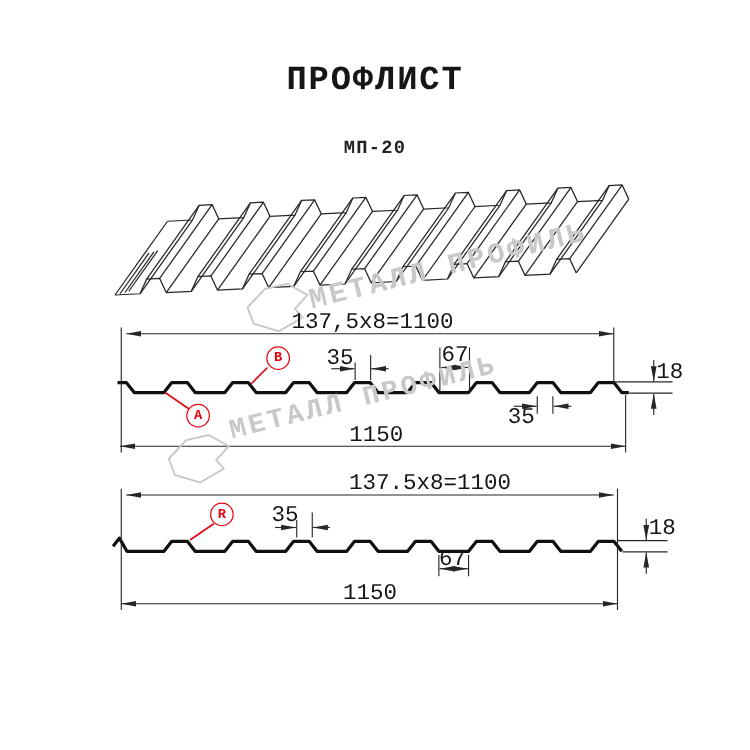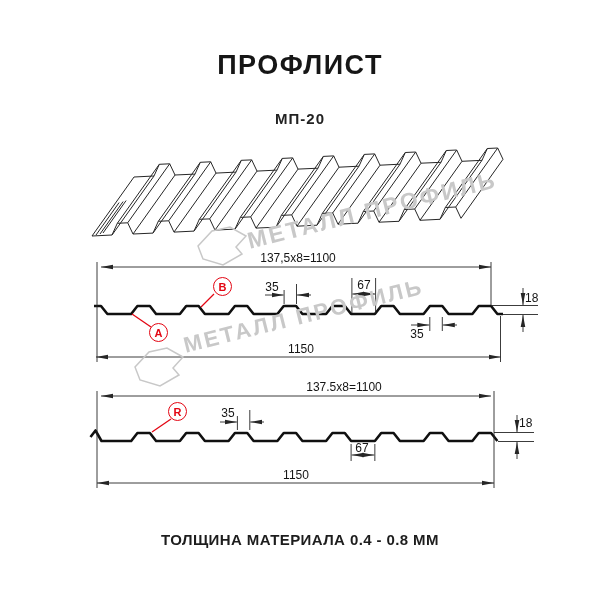--- a/index.html
+++ b/index.html
@@ -1,24 +1,24 @@
 <!DOCTYPE html>
 <html style="--red: #e30613; --wm: #c8c8c8;"><head>
 <meta charset="utf-8">
 <style>
   html,body{margin:0;padding:0;background:#fff;}
   .canvas{position:relative;width:600px;height:600px;background:#fff;overflow:hidden;
-          font-family:Liberation Sans, sans-serif;color:#1a1a1a;}
+          font-family:Liberation Mono, monospace;color:#1a1a1a;}
   svg{position:absolute;left:0;top:0;}
   .lbl{position:absolute;white-space:nowrap;}
   .ctr{transform:translateX(-50%);}
   .title{font-size:27px;font-weight:bold;letter-spacing:1.5px;color:#161616;}
   .subtitle{font-size:15px;font-weight:600;letter-spacing:1px;color:#222;}
   .footer{font-size:15px;font-weight:600;letter-spacing:.4px;color:#1d1d1d;}
-  .dim{font-size:12px;line-height:14px;color:#151515;}
+  .dim{font-size:18px;line-height:14px;color:#151515;}
   .marklbl{position:absolute;width:19px;height:19px;border-radius:50%;
            border:1.6px solid var(--red,#e30613);color:var(--red,#e30613);
            font-size:11px;font-weight:bold;line-height:19px;text-align:center;box-sizing:border-box;}
   .wm{position:absolute;font-weight:bold;color:var(--wm,#c8c8c8);letter-spacing:2.5px;
       transform-origin:left center;transform:rotate(-14deg);}
   .wm1{font-size:23px;}
   .wm2{font-size:22px;}
 </style>
 </head>
 <body>
@@ -142,14 +142,13 @@
   <div class="marklbl" style="left:149px;top:323px;">A</div>
   <div class="marklbl" style="left:213px;top:277px;">B</div>
 
   <div class="lbl ctr dim" style="left:298px;top:380px;margin-left:46px;">137.5x8=1100</div>
   <div class="lbl ctr dim" style="left:228px;top:406px;">35</div>
   <div class="lbl ctr dim" style="left:362px;top:441px;">67</div>
   <div class="lbl dim" style="left:519px;top:416px;">18</div>
   <div class="lbl ctr dim" style="left:296px;top:468px;">1150</div>
   <div class="marklbl" style="left:168px;top:402px;">R</div>
 
-  <div class="lbl ctr footer" style="left:300px;top:531px;">ТОЛЩИНА МАТЕРИАЛА 0.4 - 0.8 ММ</div>
 </div>
 
 </body></html>

